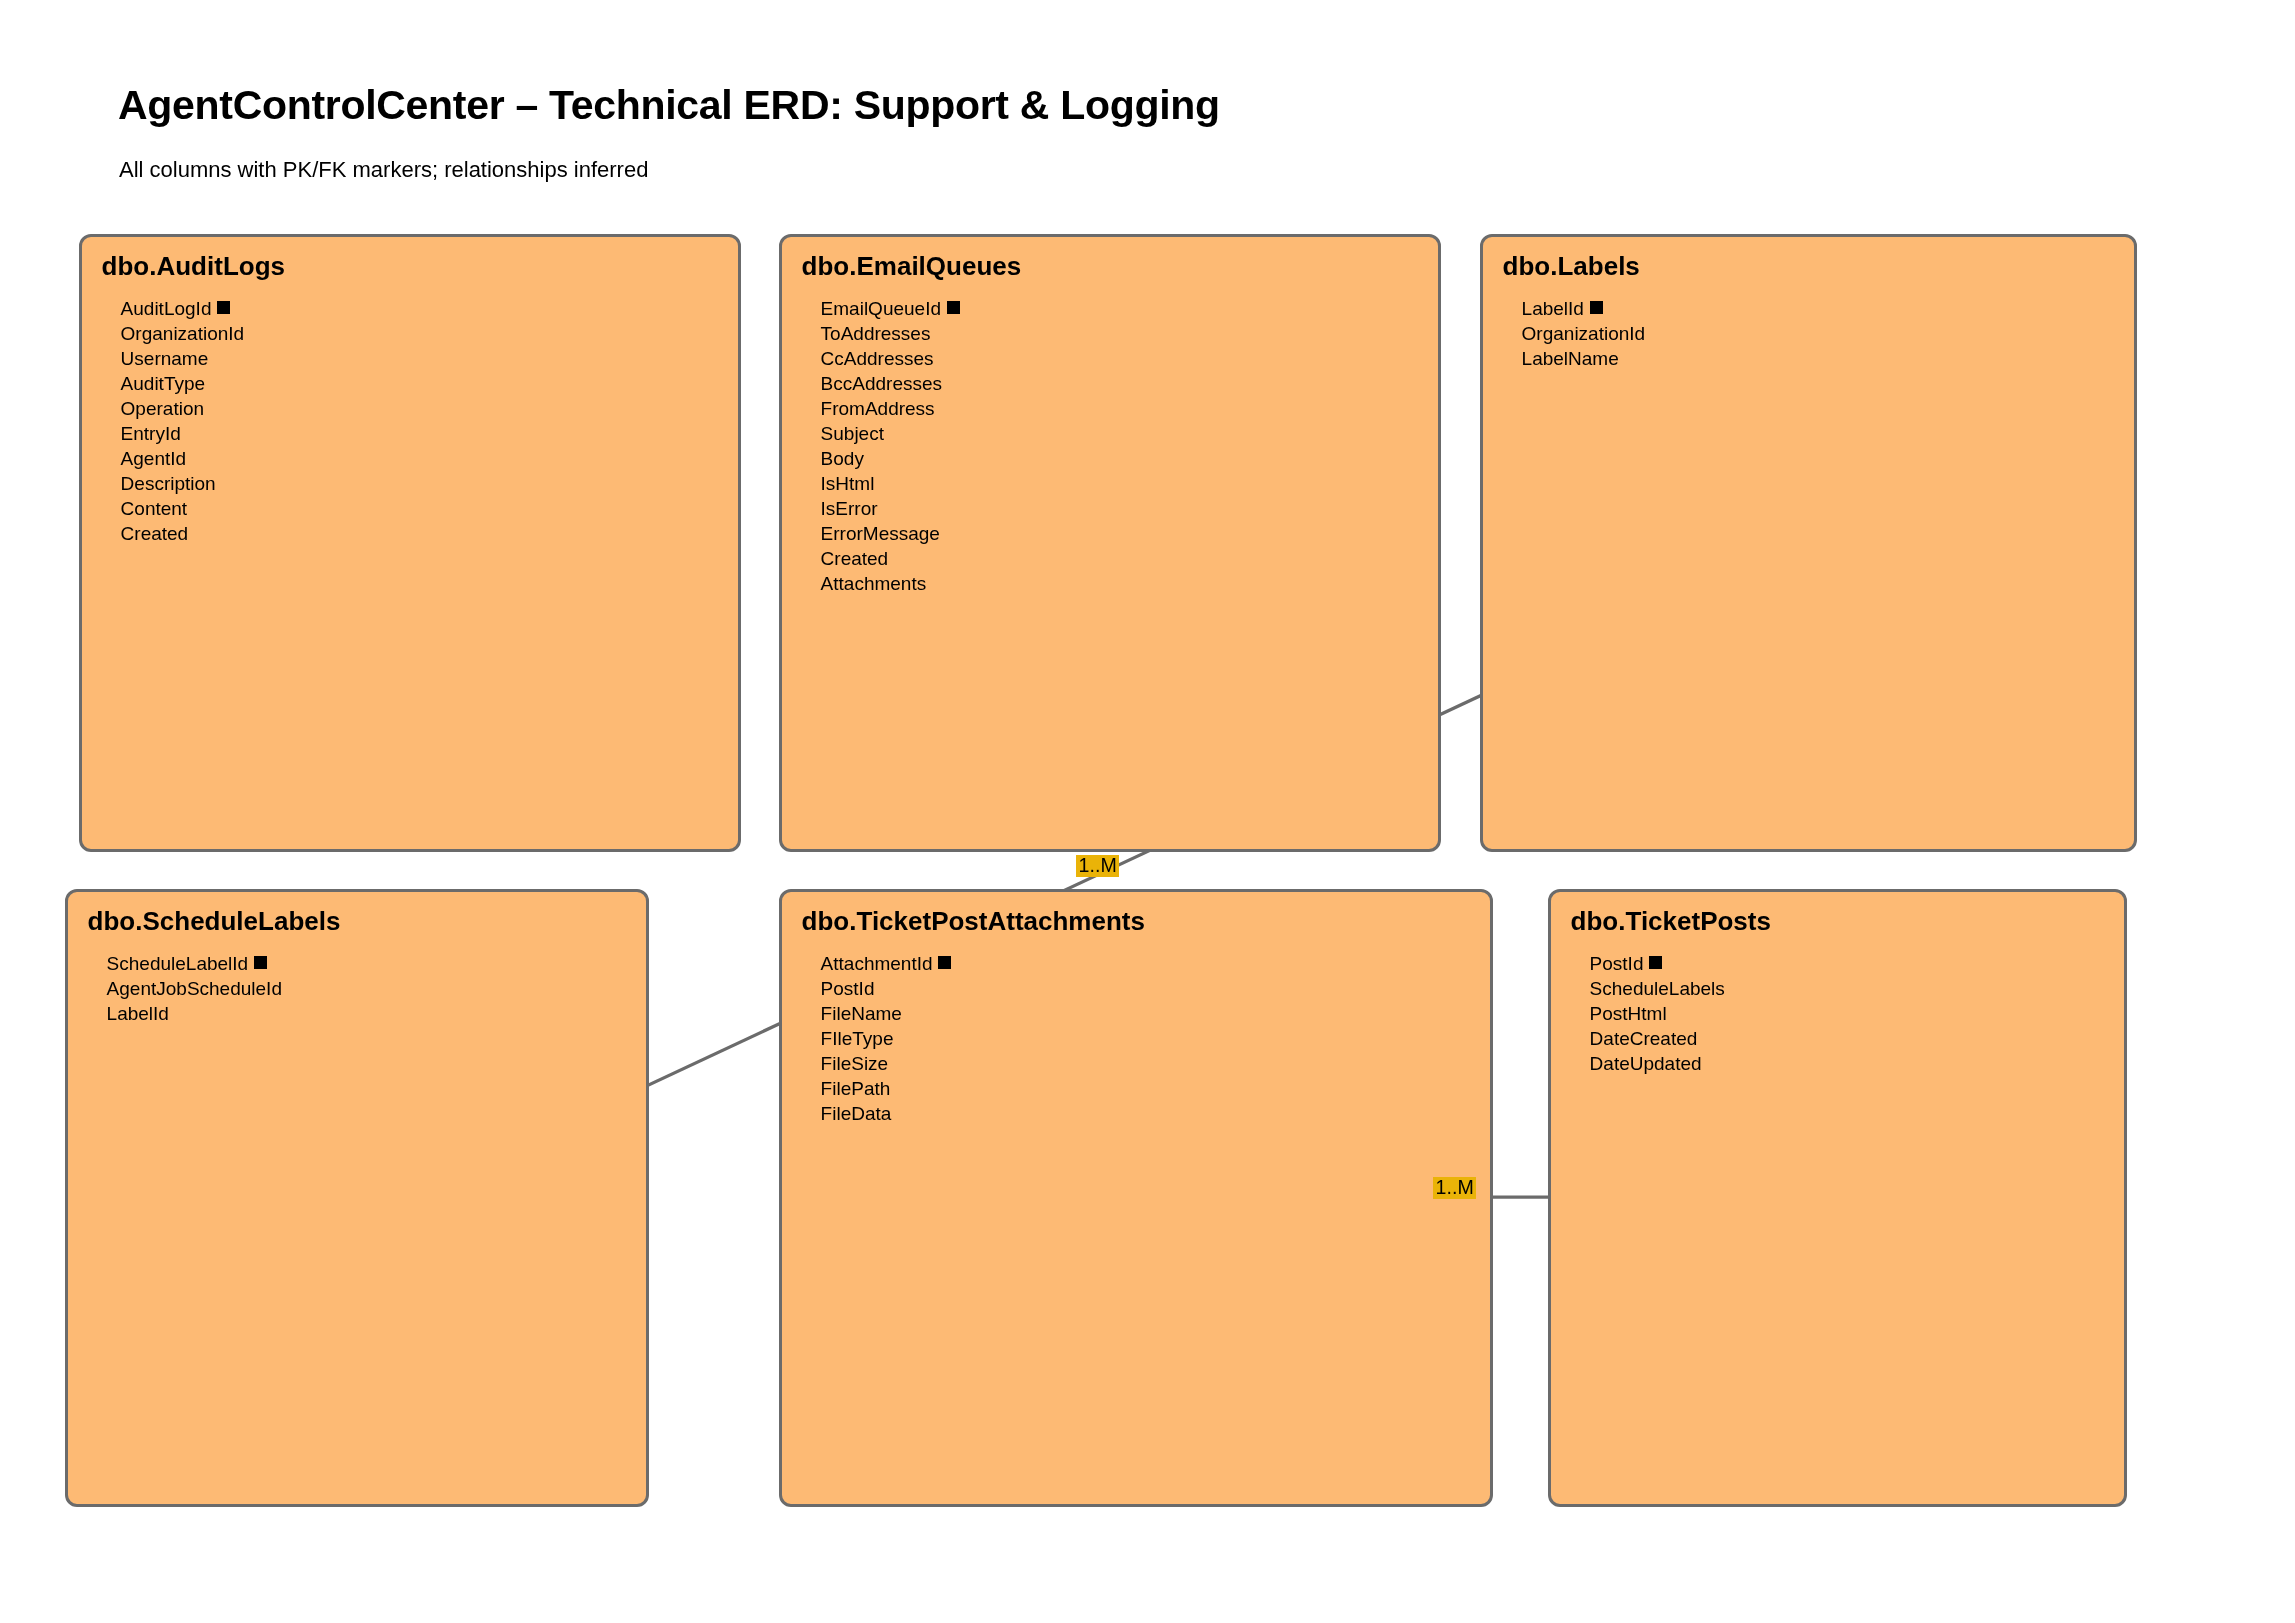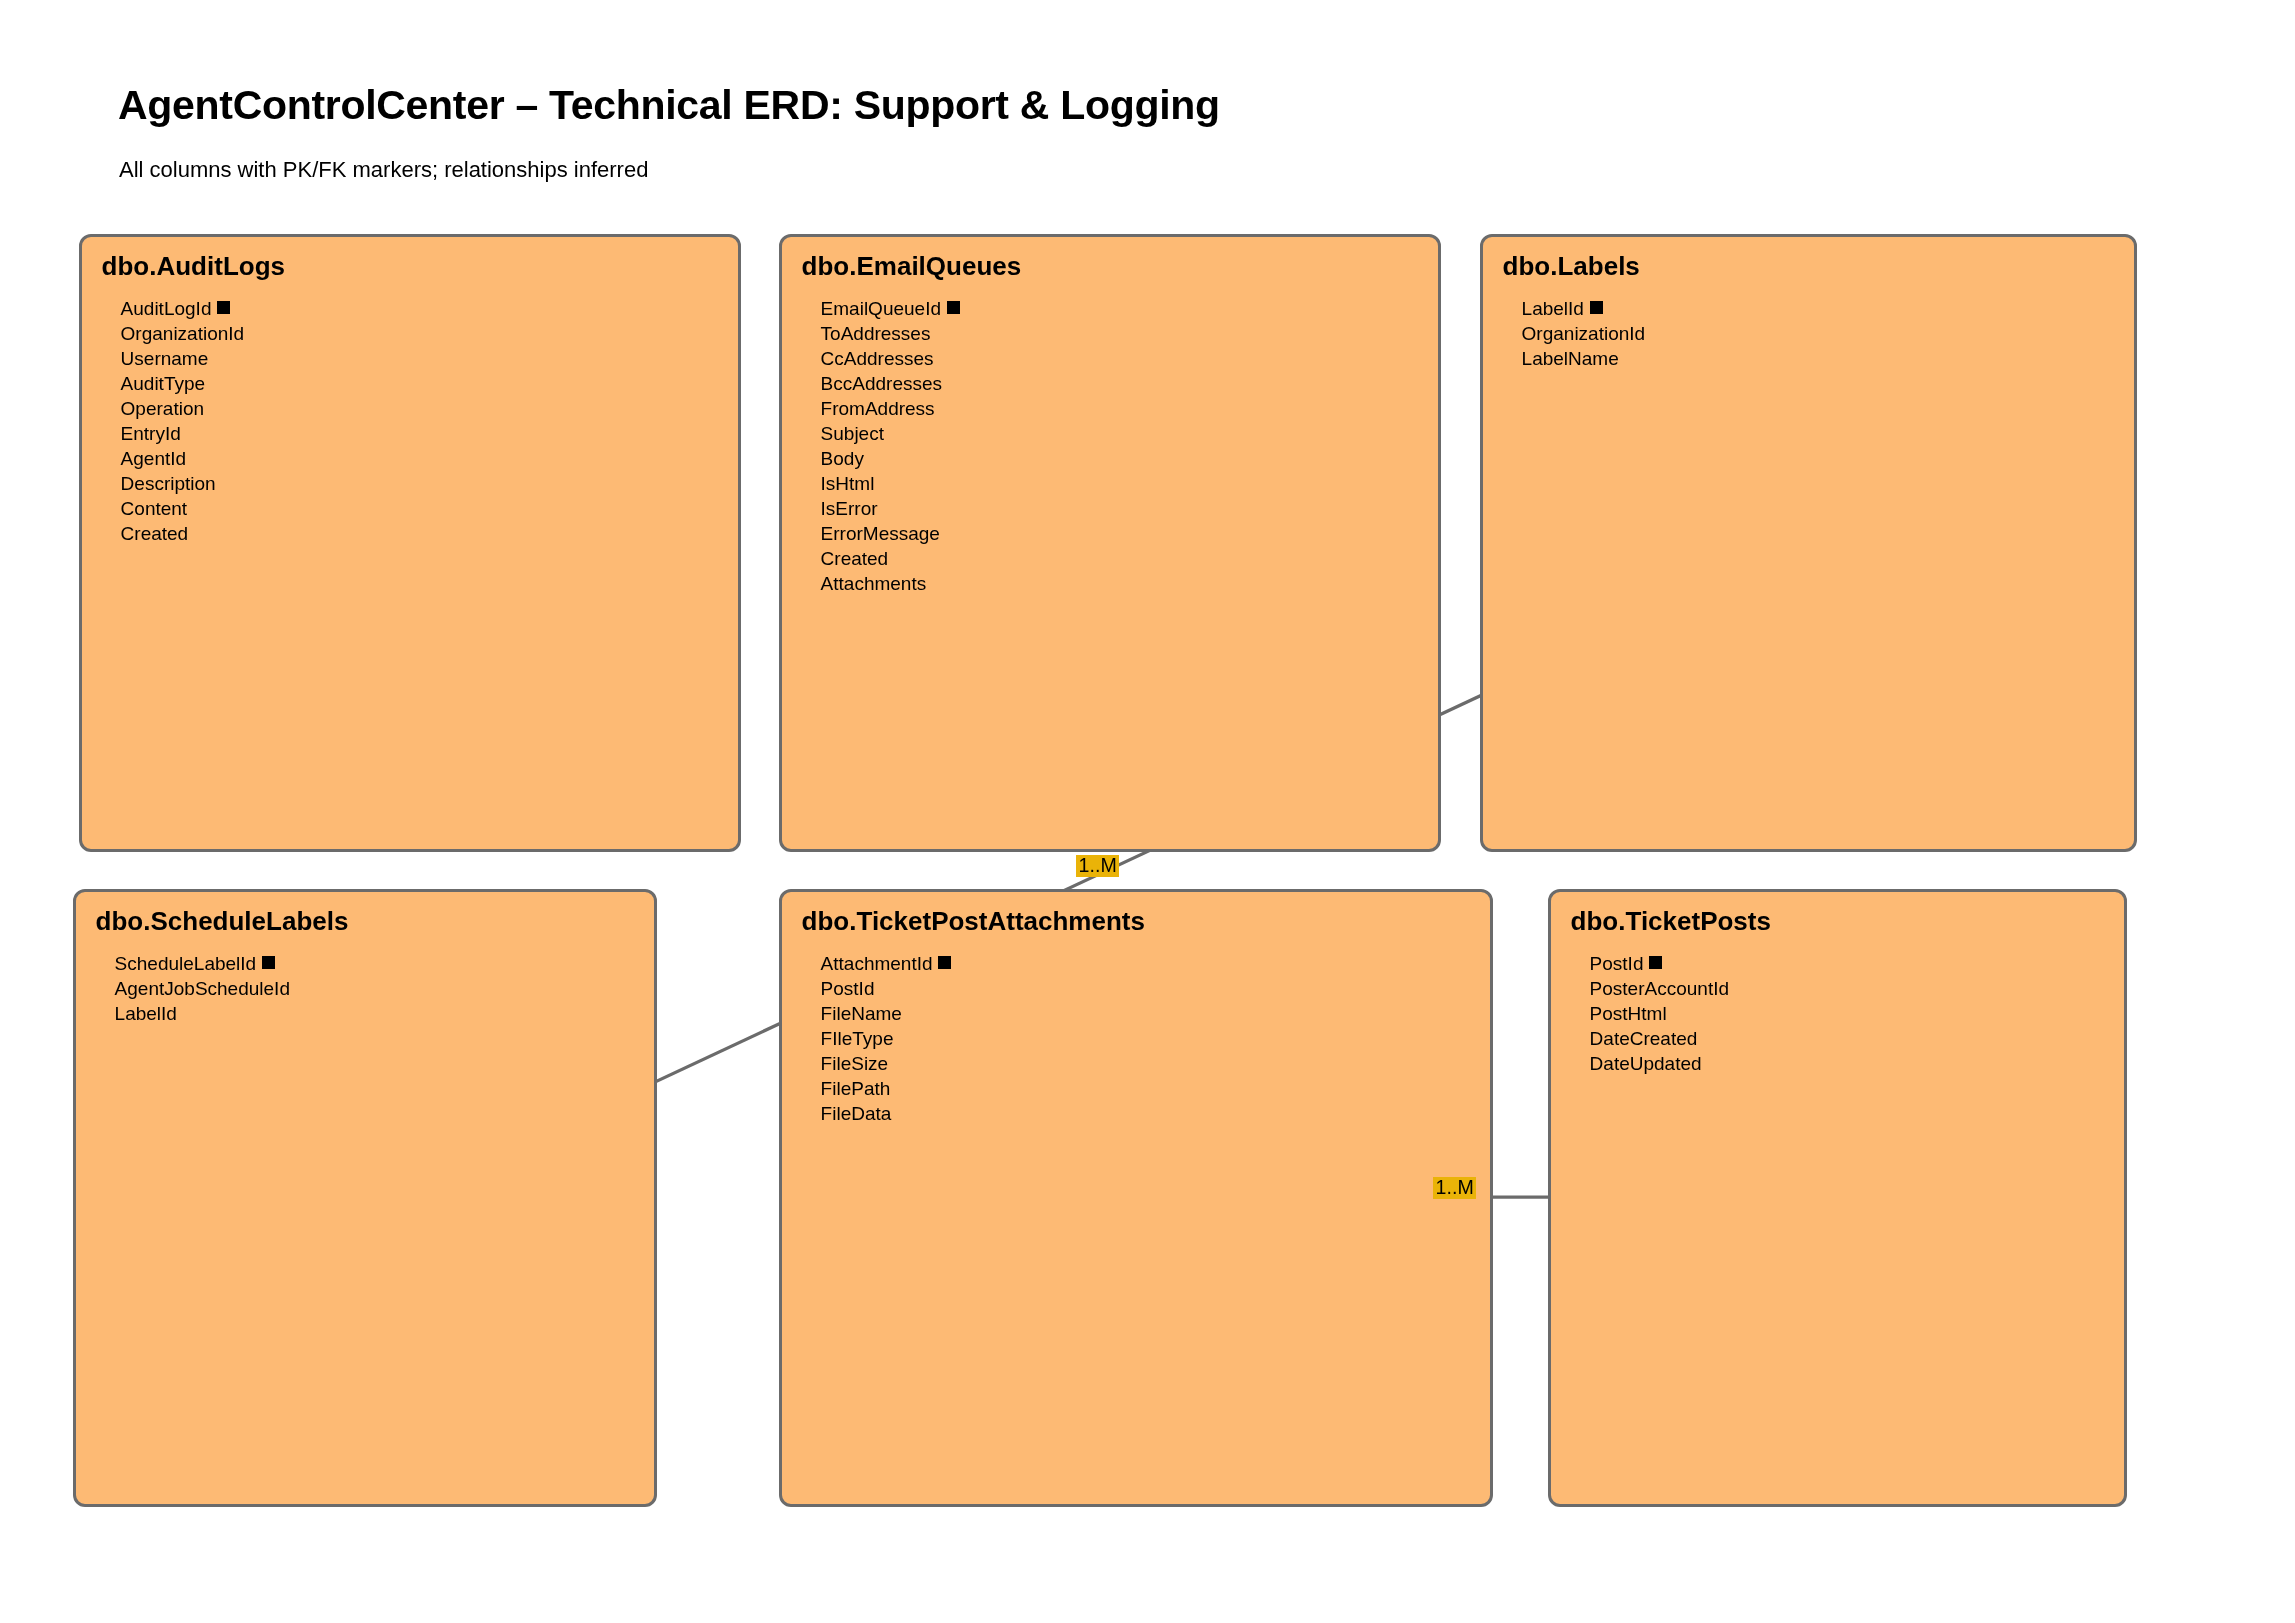--- a/index.html
+++ b/index.html
@@ -157,21 +157,21 @@
 
   <div class="entity-box" style="left:1480px; top:234px; width:657px; height:618px;">
     <div class="entity-title">dbo.Labels</div>
     <div class="column-list">
         <div class="column-row"><span>LabelId</span><span class="pk-marker"></span></div>
         <div class="column-row"><span>OrganizationId</span></div>
         <div class="column-row"><span>LabelName</span></div>
       </div>
   </div>
 
-  <div class="entity-box" style="left:73px; top:889px; width:584px; height:618px;">
+  <div class="entity-box" style="left:65px; top:889px; width:584px; height:618px;">
     <div class="entity-title">dbo.ScheduleLabels</div>
     <div class="column-list">
         <div class="column-row"><span>ScheduleLabelId</span><span class="pk-marker"></span></div>
         <div class="column-row"><span>AgentJobScheduleId</span></div>
         <div class="column-row"><span>LabelId</span></div>
       </div>
   </div>
 
   <div class="entity-box" style="left:779px; top:889px; width:714px; height:618px;">
     <div class="entity-title">dbo.TicketPostAttachments</div>
@@ -183,21 +183,21 @@
         <div class="column-row"><span>FileSize</span></div>
         <div class="column-row"><span>FilePath</span></div>
         <div class="column-row"><span>FileData</span></div>
       </div>
   </div>
 
   <div class="entity-box" style="left:1548px; top:889px; width:579px; height:618px;">
     <div class="entity-title">dbo.TicketPosts</div>
     <div class="column-list">
         <div class="column-row"><span>PostId</span><span class="pk-marker"></span></div>
-        <div class="column-row"><span>PosterAccountId</span></div>
+        <div class="column-row"><span>ScheduleLabels</span></div>
         <div class="column-row"><span>PostHtml</span></div>
         <div class="column-row"><span>DateCreated</span></div>
         <div class="column-row"><span>DateUpdated</span></div>
       </div>
   </div>
 
   <div class="edge-label" style="left:1076px; top:855px;">1..M</div>
 
   <div class="edge-label" style="left:1433px; top:1177px;">1..M</div>
 

